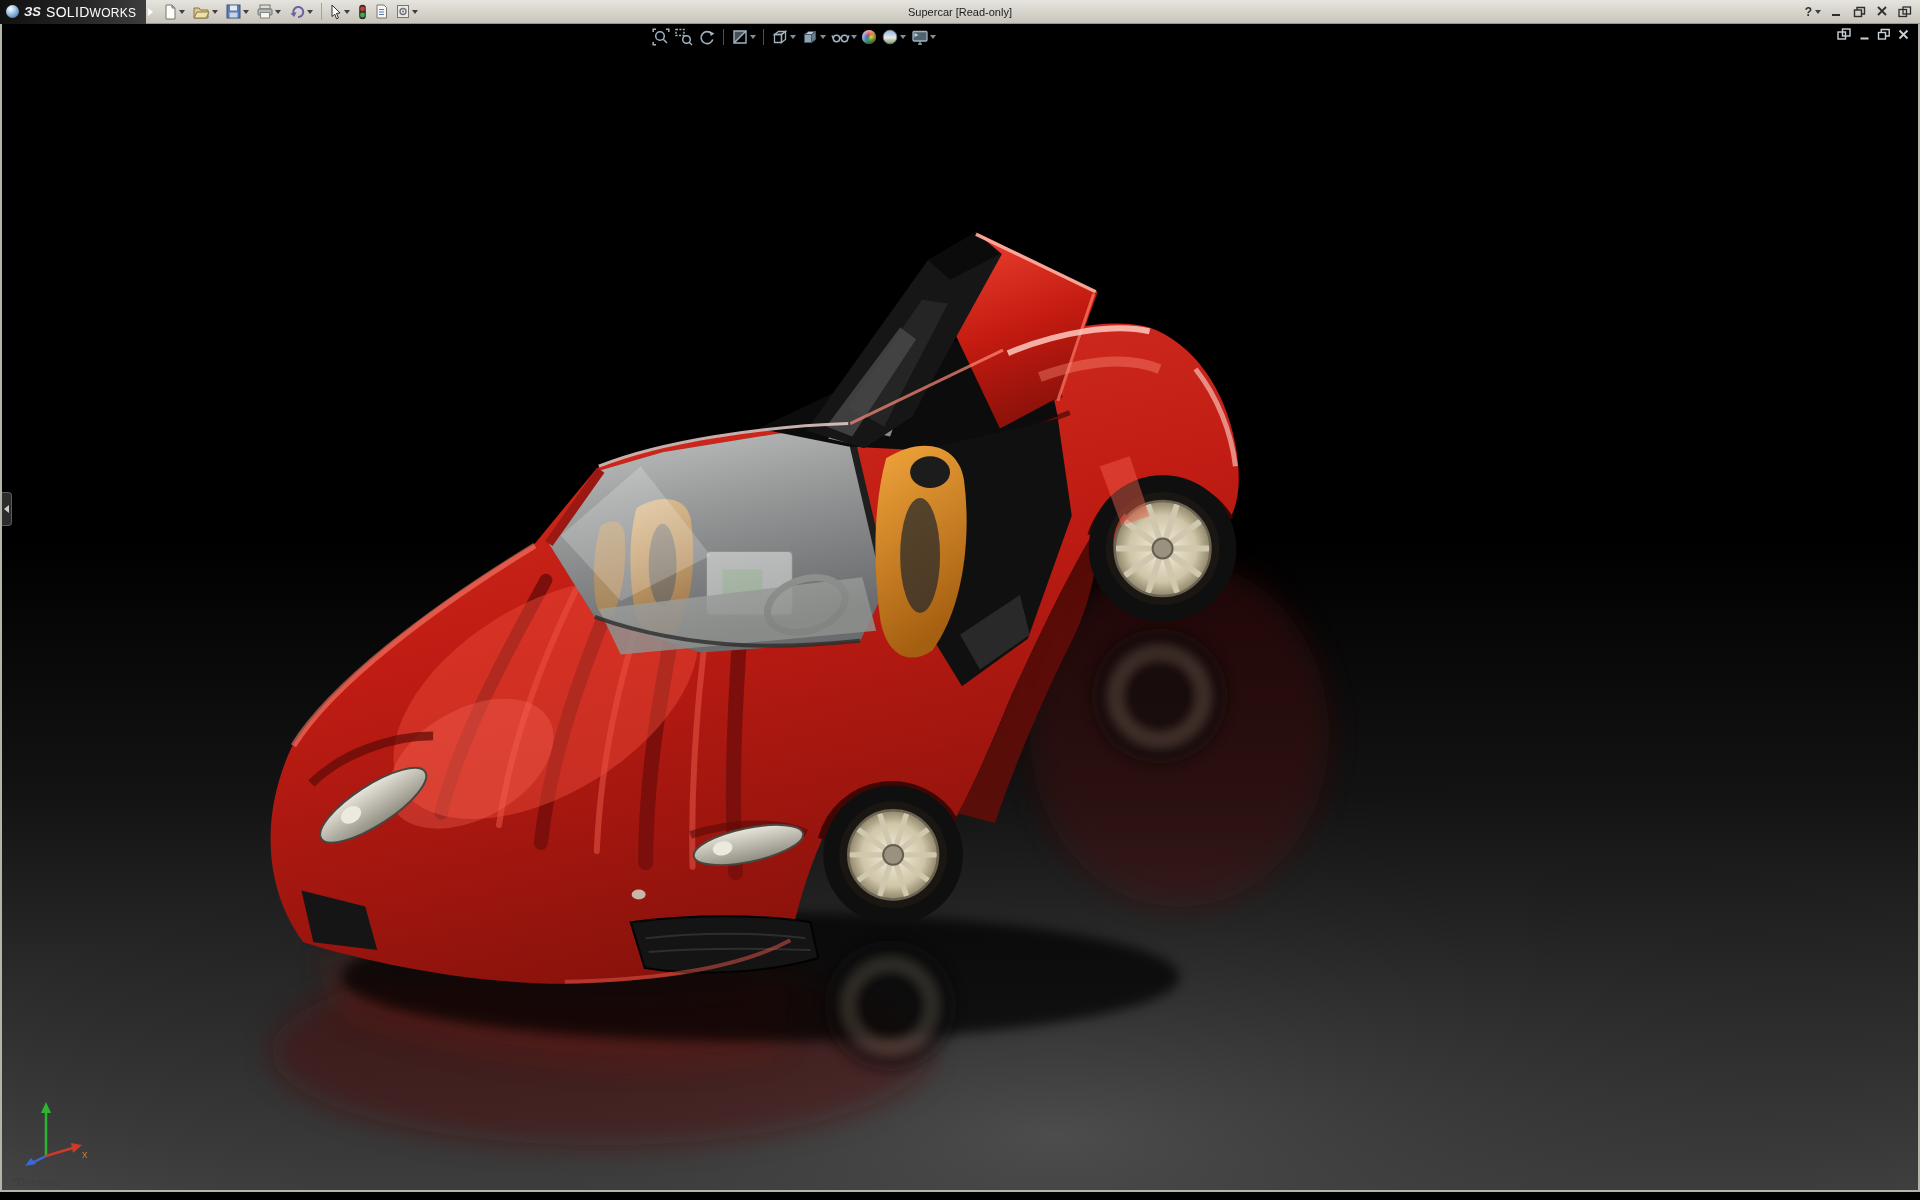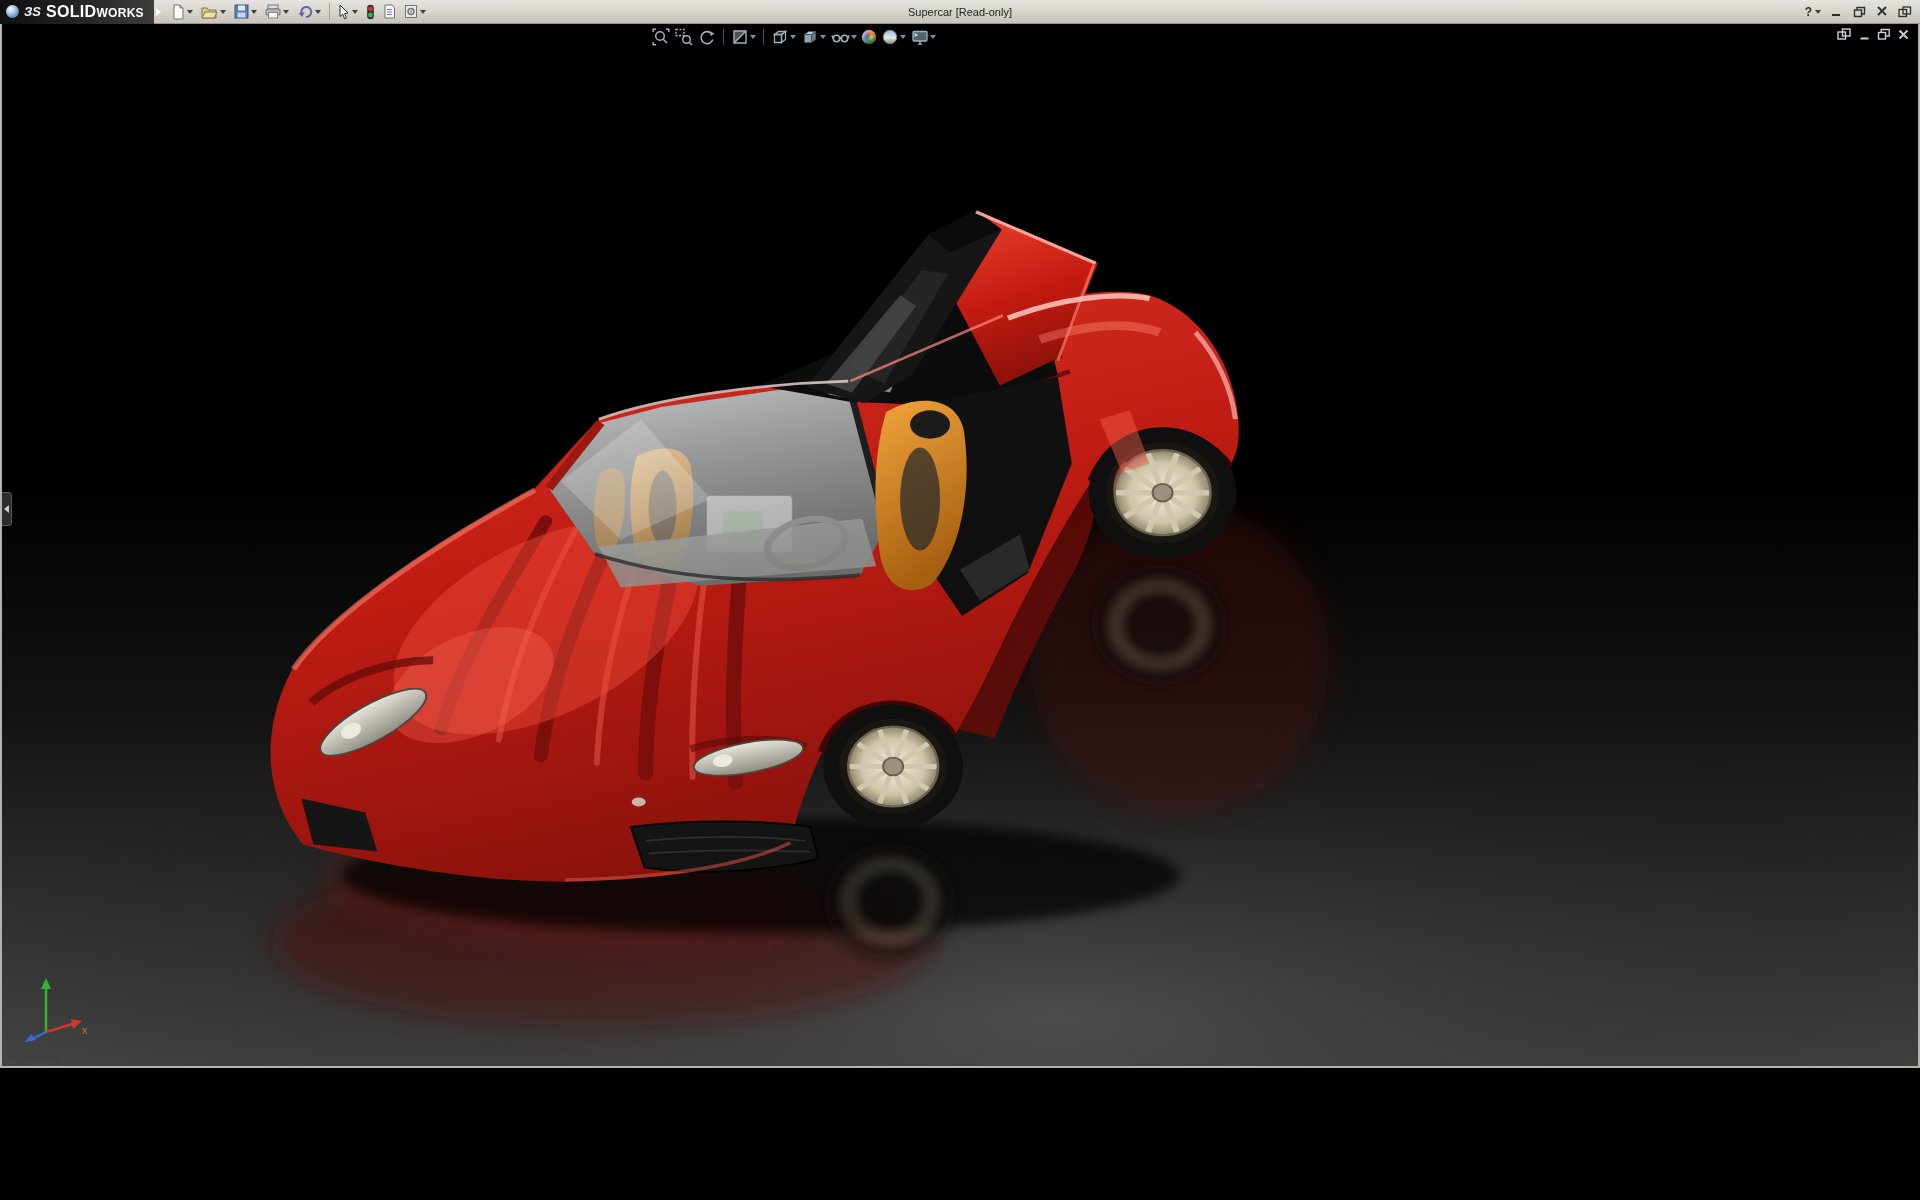--- a/index.html
+++ b/index.html
@@ -1,39 +1,39 @@
 <!DOCTYPE html>
 <html><head>
 <meta charset="utf-8">
 <style>
   * { box-sizing: border-box; margin: 0; padding: 0; }
   html, body { width: 1920px; height: 1200px; overflow: hidden; background:#000; }
   body { font-family: "Liberation Sans", sans-serif; }
 
-  .app { width: 1920px; height: 1068px; display: flex; flex-direction: column; }
+  .app { width: 1920px; height: 1192px; display: flex; flex-direction: column; }
 
   
   .titlebar {
     height: 24px; flex: 0 0 24px;
     background: linear-gradient(180deg, #e6e4de 0%, #d6d3cb 55%, #c7c4bb 100%);
     border-bottom: 1px solid #98958d;
     display: flex; align-items: center; position: relative; z-index: 5;
   }
   .logo-block {
     height: 24px; display: flex; align-items: center; gap: 5px;
     background: linear-gradient(90deg, #101010 0%, #262626 55%, #3d3d3d 100%);
     color: #fff; padding: 0 10px 0 6px;
   }
   .brand-orb {
     width: 13px; height: 13px; border-radius: 50%;
     background: radial-gradient(circle at 35% 30%, #ffffff 0%, #9ec4e8 40%, #2a5a9a 100%);
   }
   .brand-mark { font-style: italic; font-weight: bold; font-size: 13px; color:#f0f0f0; }
-  .brand-solid { font-weight: bold; font-size: 16px; letter-spacing: .3px; }
-  .brand-works { font-weight: bold; font-size: 12px; letter-spacing: .3px; }
+  .brand-solid { font-weight: normal; font-size: 14px; letter-spacing: .3px; }
+  .brand-works { font-weight: normal; font-size: 12px; letter-spacing: .3px; }
   .menu-arrow {
     width: 0; height: 0; margin: 0 6px 0 2px;
     border-top: 4px solid transparent; border-bottom: 4px solid transparent;
     border-left: 5px solid #fdfdfd;
   }
   .tbtn {
     height: 20px; display: inline-flex; align-items: center; justify-content: center;
     background: none; border: 1px solid transparent; padding: 0 2px; margin: 0 1px; cursor: default;
   }
   .caret-down {

